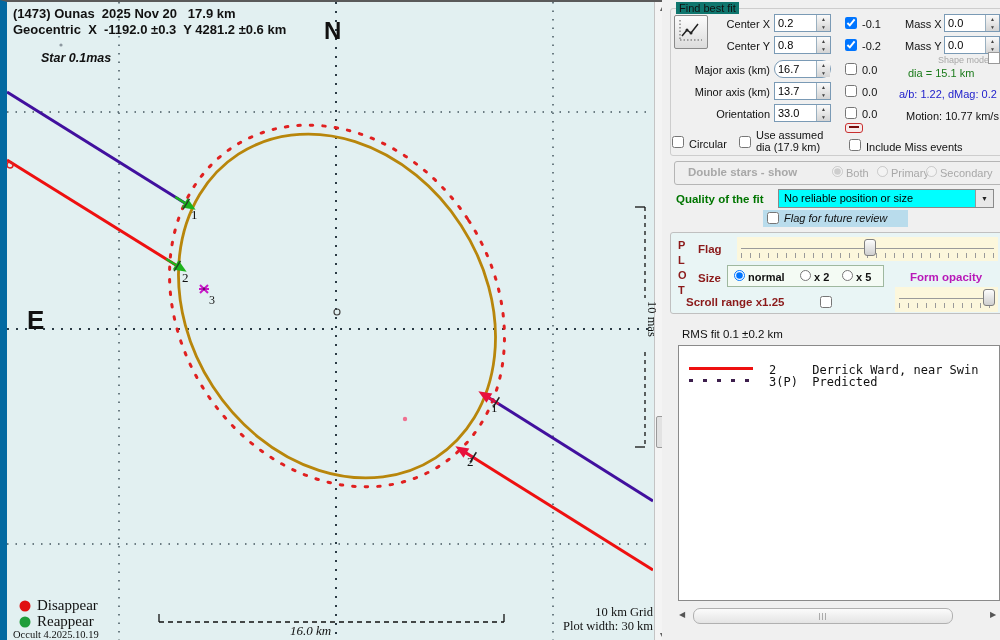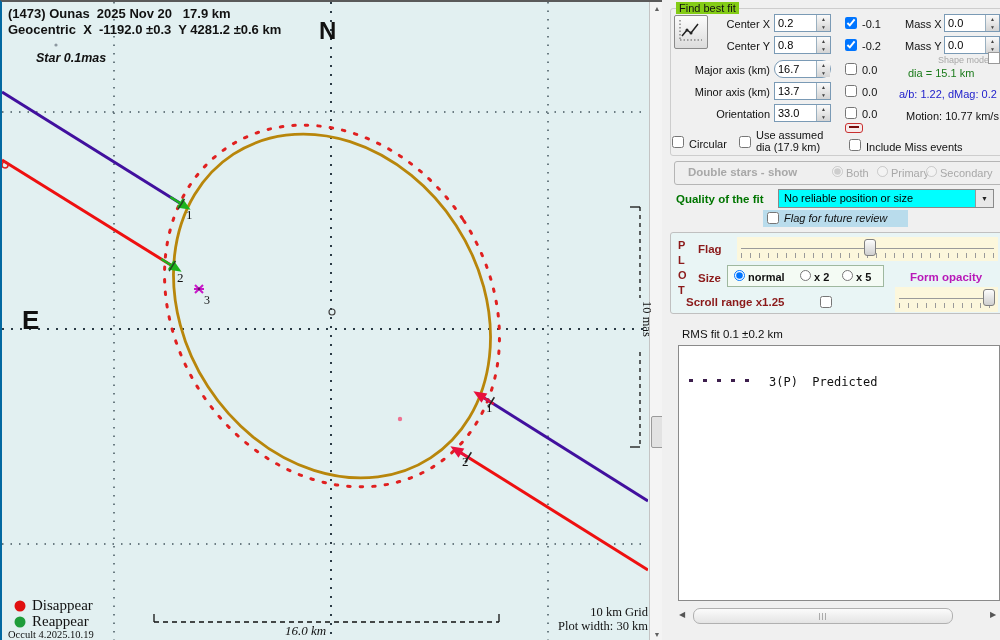--- a/index.html
+++ b/index.html
@@ -1,37 +1,37 @@
 <!DOCTYPE html>
 <html><head>
 <meta charset="utf-8">
 <style>
   html,body{margin:0;padding:0;}
   #root{position:relative;width:1000px;height:640px;overflow:hidden;background:#f0f0f0;
         font-family:"Liberation Sans",sans-serif;font-size:11px;color:#111;}
   .abs{position:absolute;}
   
   #plot{position:absolute;left:0;top:0;width:662px;height:640px;background:#e2f0f1;
-        border-top:2px solid #5a5a5a;border-left:2px solid #0369a1;box-sizing:border-box;}
+        border-top:2px solid #5a5a5a;border-left:7px solid #0369a1;box-sizing:border-box;}
   .hdr{font-weight:bold;font-size:13px;white-space:pre;}
   .star{font-weight:bold;font-size:12.5px;font-style:italic;}
   .cardinal{font-weight:bold;font-size:24px;}
   .serif{font-family:"Liberation Serif",serif;}
   .chordnum{font-family:"Liberation Serif",serif;font-size:13px;}
   .masLbl{font-family:"Liberation Serif",serif;font-size:12.5px;transform:rotate(90deg);
           transform-origin:top left;white-space:pre;z-index:5;}
   
   #vscroll{position:absolute;left:647px;top:0;width:14px;height:640px;background:#f4f4f4;
            border-left:1px solid #c4c4c4;}
   .sb-arrow{position:absolute;width:14px;text-align:center;font-size:7px;color:#616161;line-height:12px;}
   .sb-thumb{position:absolute;left:1px;width:11px;background:#e2e2e2;border:1px solid #9a9a9a;border-radius:2px;}
   
   #panel{position:absolute;left:662px;top:0;width:338px;height:640px;background:#f0f0f0;}
   .grp{position:absolute;border:1px solid #cdcdcd;border-radius:3px;box-sizing:border-box;}
-  .grplbl{position:absolute;background:#84cc16;padding:0 3px;}
+  .grplbl{position:absolute;background:#0f766e;padding:0 3px;}
   .rlbl{position:absolute;text-align:right;}
   .tb{position:absolute;background:#fff;border:1px solid #7a9ab5;box-sizing:border-box;height:18px;}
   .tb input{border:none;outline:none;background:transparent;font:inherit;width:calc(100% - 15px);
             padding:2px 0 0 3px;margin:0;}
   .spin{position:absolute;right:0;top:0;width:13px;height:16px;border-left:1px solid #9ab0c0;
         background:linear-gradient(#fafafa,#d4d4d4);}
   .spin span{display:block;height:8px;font-size:5px;line-height:8px;text-align:center;color:#444;}
   .cb{position:absolute;width:12px;height:12px;margin:0;}
   .rd{position:absolute;width:11px;height:11px;margin:0;}
   .sliderTrack{position:absolute;background:#fcf7dc;}
@@ -310,20 +310,24 @@
     <input type="checkbox" class="cb" style="left: 158px; top: 296px;">
     <div class="sliderTrack" style="left:233px;top:287px;width:103px;height:25px;">
       <div class="sliderLine"></div>
         <div class="sliderTicks"></div>
       <div class="sliderThumb" style="left:88px;"></div>
     </div>
 
     <span class="abs" style="left:20px;top:328px;font-size:11.5px;">RMS fit 0.1 ±0.2 km</span>
 
     <div id="listbox">
+      <div class="lrow" style="top:17px;">
+        <div class="swatch" style="background:#ee1010;"></div>
+        <span class="txt">2     Derrick Ward, near Swin</span>
+      </div>
       <div class="lrow" style="top:29px;">
         <div class="swatch" style="background:repeating-linear-gradient(90deg,#3d1f4d 0 4px,transparent 4px 14px);"></div>
         <span class="txt">3(P)  Predicted</span>
       </div>
     </div>
 
     <div id="hscroll">
       <div class="hs-btn" style="left:0;">◀</div>
       <div id="hs-thumb">|||</div>
       <div class="hs-btn" style="right:0;">▶</div>

